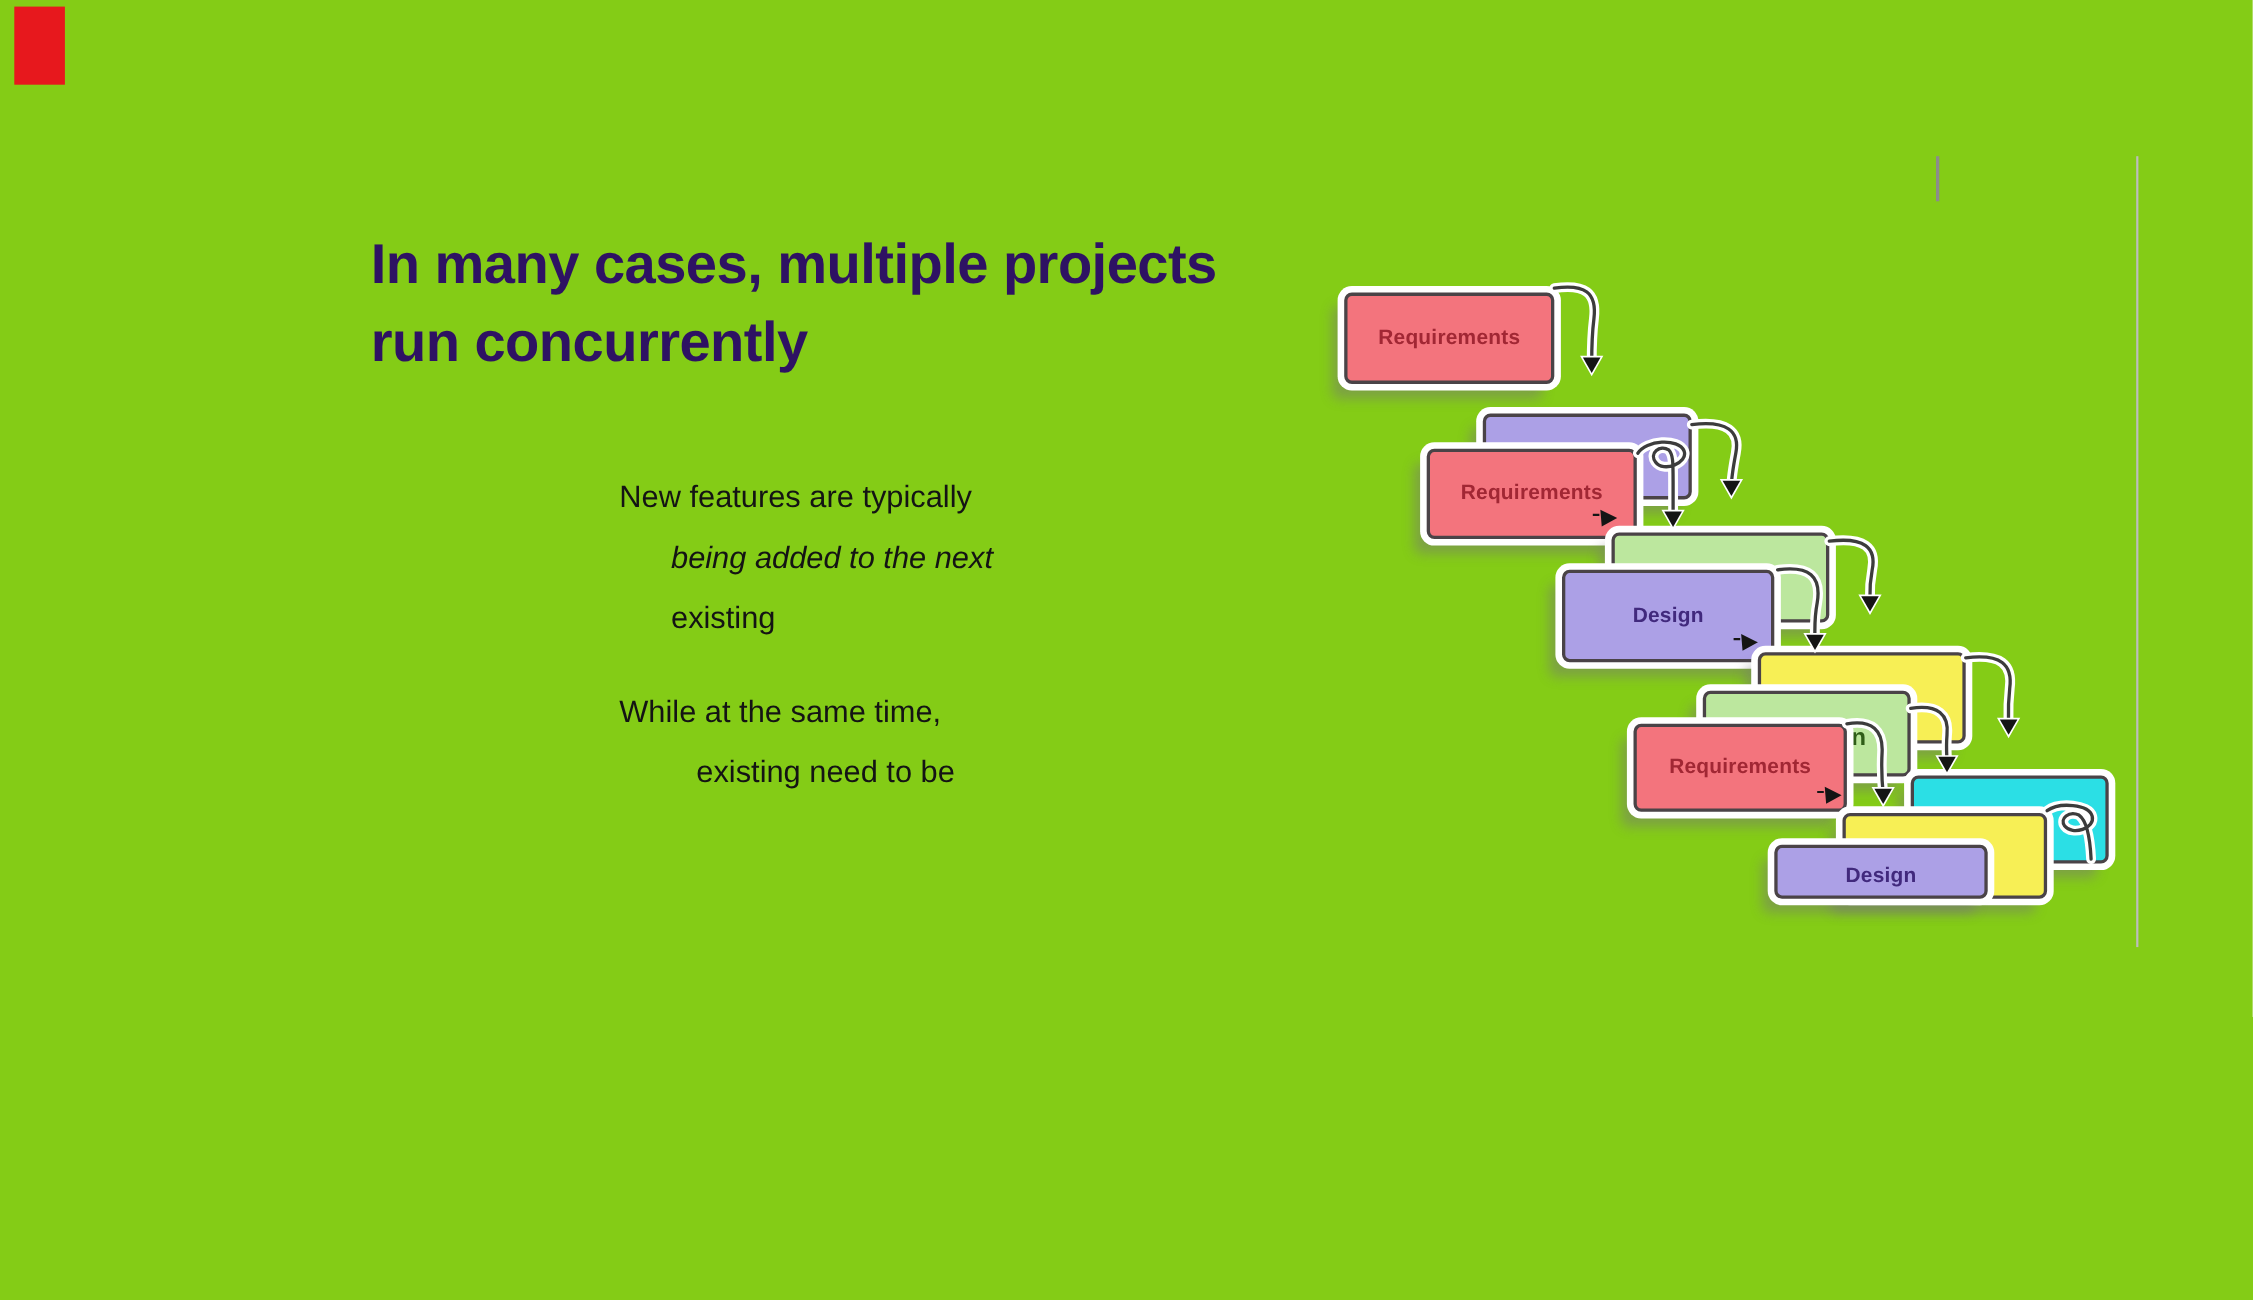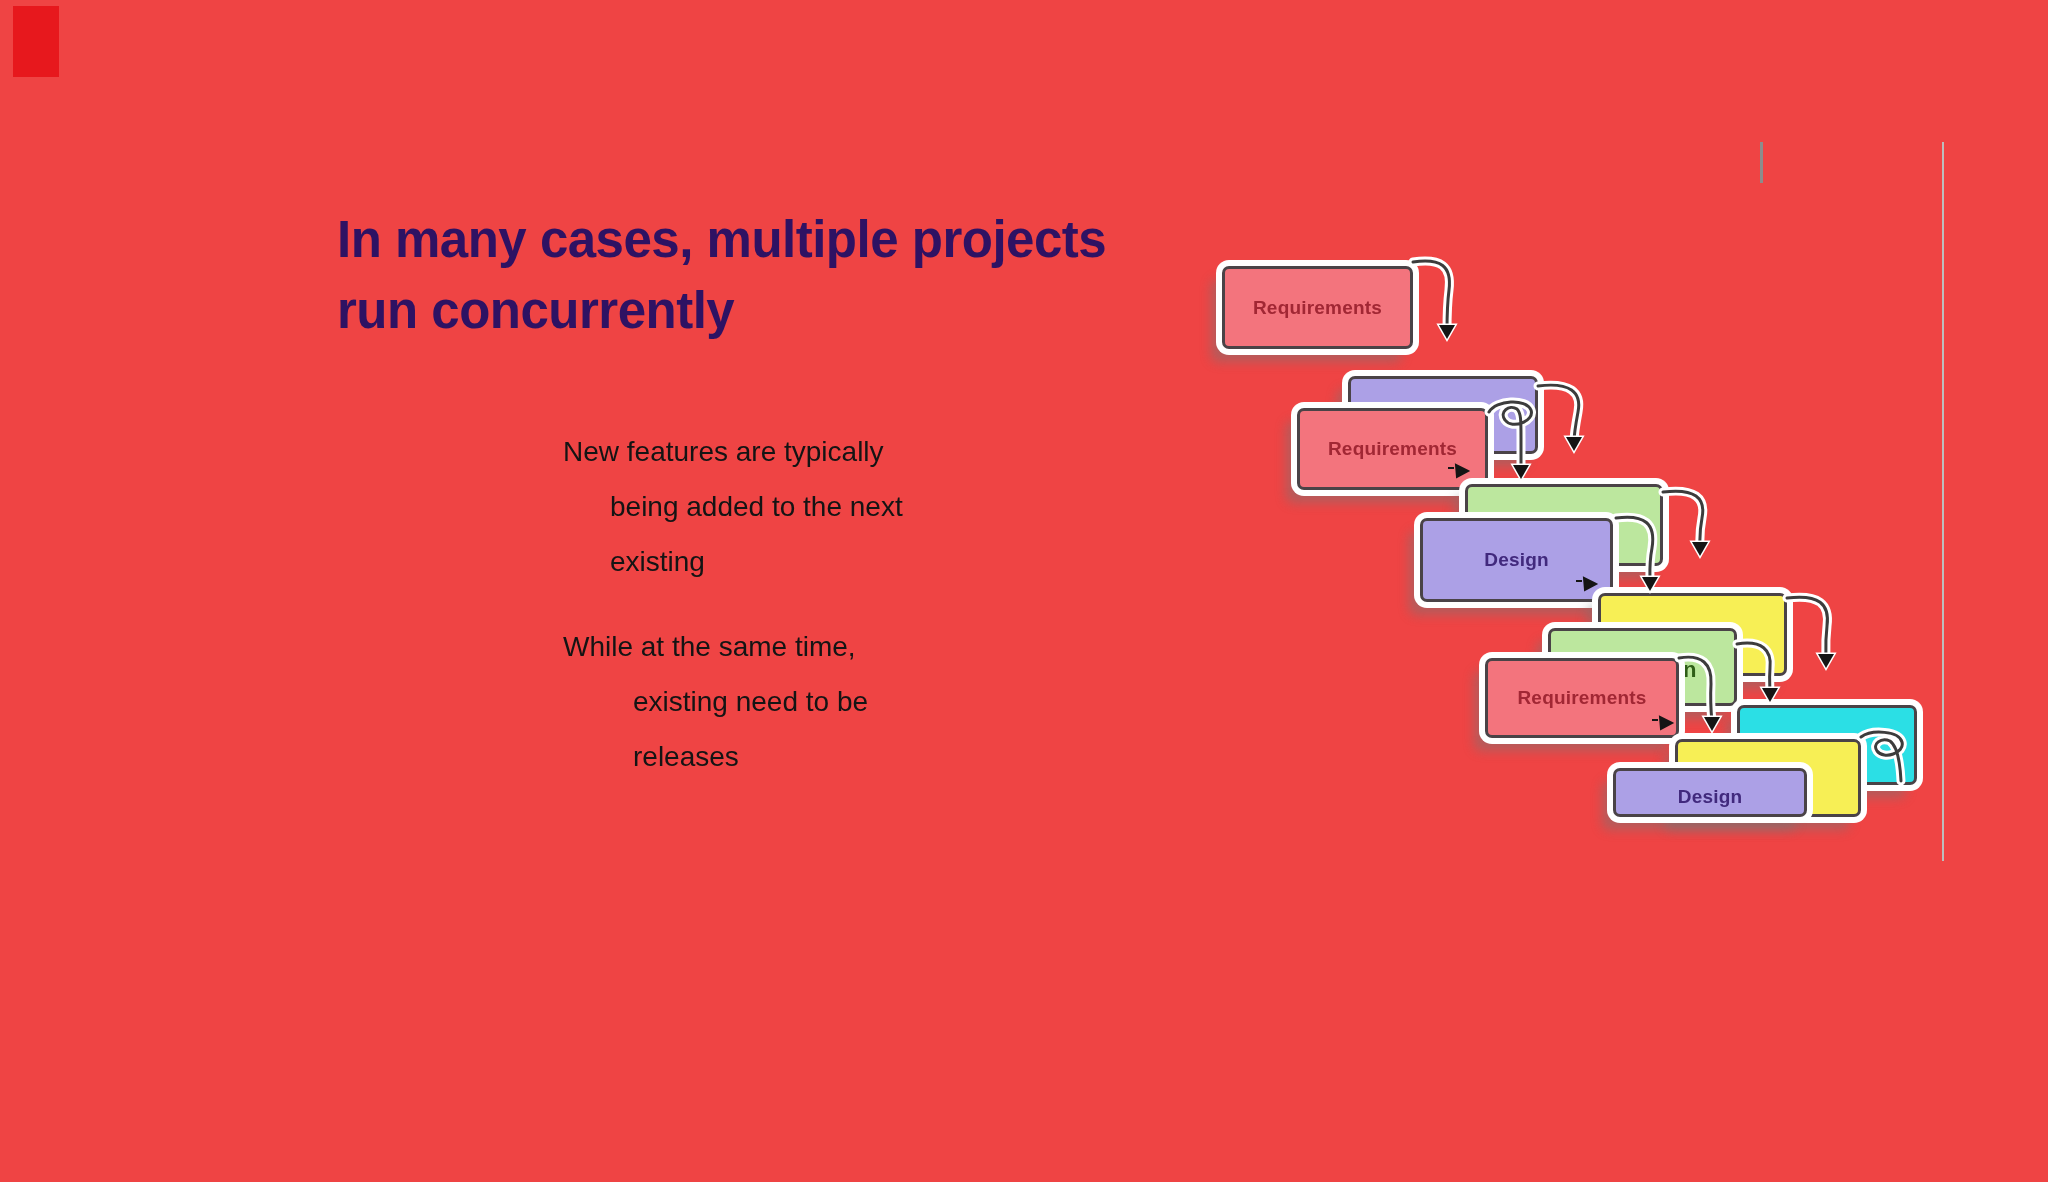--- a/index.html
+++ b/index.html
@@ -1,17 +1,17 @@
 <!DOCTYPE html>
 <html><head>
 <meta charset="utf-8">
 <style>
   html,body{margin:0;padding:0;background:#ffffff;}
   .canvas{
-    position:relative;width:2048px;height:1182px;background:#ef4444;overflow:hidden;
+    position:relative;width:2048px;height:1182px;background:#84cc16;overflow:hidden;
     font-family:"Liberation Sans","DejaVu Sans",sans-serif;
   }
   .red-bar{position:absolute;z-index:50;}
   .title{
     position:absolute;left:337px;top:204px;z-index:10;
     font-size:51px;font-weight:bold;line-height:71px;letter-spacing:-0.5px;
     color:#2e1263;
   }
   .para{
     position:absolute;left:563px;z-index:10;
@@ -35,27 +35,26 @@
   <div class="red-bar" id="redbar" style="left: 13px; top: 6px; width: 46px; height: 71px; background: rgb(231, 24, 29);"></div>
 
   <div class="title" style="color: rgb(46, 18, 99);">
     <div>In many cases, multiple projects</div>
     <div>run concurrently</div>
   </div>
 
   <div id="paragraphs">
       <div class="para" style="top: 424px;">
         <div style="padding-left: 0px;">New features are typically</div>
-        <div style="padding-left: 47px;">being added to the next</div>
+        <div style="padding-left: 47px; font-style: italic;">being added to the next</div>
         <div style="padding-left: 47px;">existing</div>
       </div>
       <div class="para" style="top: 619px;">
         <div style="padding-left: 0px;">While at the same time,</div>
         <div style="padding-left: 70px;">existing need to be</div>
-        <div style="padding-left: 70px;">releases</div>
       </div>
     </div>
 
   <div id="diagram">
       <div class="dbox" style="left: 1222px; top: 230px; width: 191px; height: 83px; background: rgb(243, 116, 125); color: rgb(161, 39, 52); z-index: 1; padding-top: 0px;">
         <span>Requirements</span>
       </div>
       <div class="dbox" style="left: 1348px; top: 340px; width: 190px; height: 78px; background: rgb(172, 160, 230); color: rgb(65, 41, 125); z-index: 2; padding-top: 0px;"></div>
       <div class="dbox" style="left: 1297px; top: 372px; width: 191px; height: 82px; background: rgb(243, 116, 125); color: rgb(161, 39, 52); z-index: 3; padding-top: 0px;">
         <span>Requirements</span>

